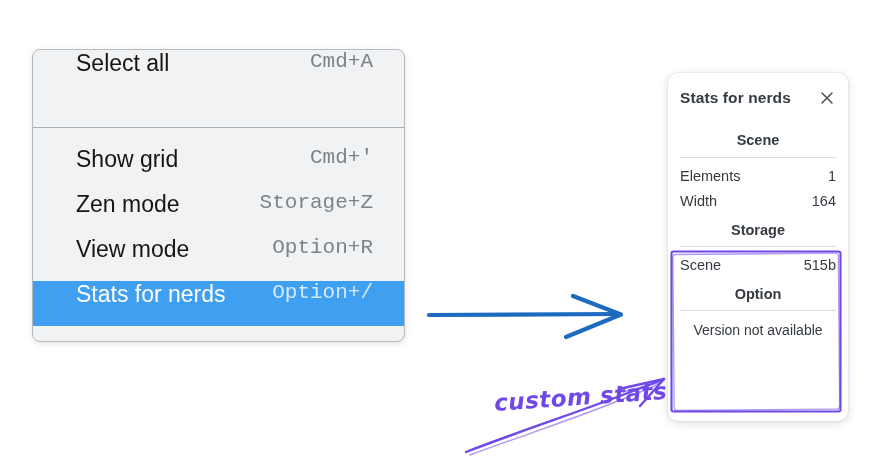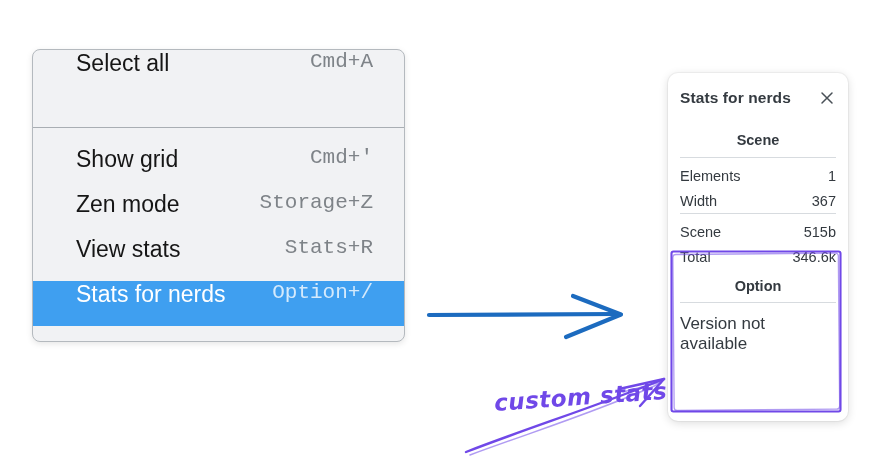--- a/index.html
+++ b/index.html
@@ -36,21 +36,21 @@
     padding:15px 12px 12px 12px;
   }
   .stats-title-row{display:flex;justify-content:space-between;align-items:center;height:20px;}
   .stats-title{font-size:15.5px;font-weight:700;letter-spacing:0.1px;}
   .close-btn{width:18px;height:18px;display:flex;align-items:center;justify-content:center;cursor:pointer;}
   .section-header{text-align:center;font-weight:700;font-size:14.5px;}
   .sh-scene{margin-top:24px;margin-bottom:9px;}
   .sh-mid{margin-top:9px;margin-bottom:8px;}
   .stat-hr{height:1px;background:#d7dbdf;margin:0 0 5px 0;}
   .stat-row{display:flex;justify-content:space-between;font-size:14.5px;padding:4.5px 0;}
-  .stat-note{font-size:17px;padding-top:6px;}
+  .stat-note{font-size:14px;padding-top:6px;text-align:center;}
 
   
   #overlay{position:absolute;left:0;top:0;width:873px;height:461px;pointer-events:none;}
 
   .annotation-text{
     position:absolute;left:494px;top:384px;width:170px;
     font-size:23px;font-style:italic;font-weight:600;letter-spacing:0.5px;
     color:#7048e8;transform:rotate(-4deg);
     font-family:"DejaVu Sans", cursive;
     white-space:nowrap;
@@ -70,22 +70,22 @@
     <div class="menu-group">
       <div class="menu-item">
         <span class="mi-label">Show grid</span>
         <span class="mi-shortcut">Cmd+'</span>
       </div>
       <div class="menu-item">
         <span class="mi-label">Zen mode</span>
         <span class="mi-shortcut">Storage+Z</span>
       </div>
       <div class="menu-item">
-        <span class="mi-label">View stats</span>
-        <span class="mi-shortcut">Stats+R</span>
+        <span class="mi-label">View mode</span>
+        <span class="mi-shortcut">Option+R</span>
       </div>
       <div class="menu-item selected">
         <span class="mi-label">Stats for nerds</span>
         <span class="mi-shortcut">Option+/</span>
       </div>
     </div>
   </div>
 
   <div class="stats-card">
     <div class="stats-title-row">
@@ -98,31 +98,28 @@
     </div>
 
     <div class="section-header sh-scene">Scene</div>
     <div class="stat-hr"></div>
     <div class="stat-row">
       <span>Elements</span>
       <span>1</span>
     </div>
     <div class="stat-row">
       <span>Width</span>
-      <span>367</span>
+      <span>164</span>
     </div>
 
+    <div class="section-header sh-mid">Storage</div>
     <div class="stat-hr"></div>
     <div class="stat-row">
       <span>Scene</span>
       <span>515b</span>
-    </div>
-    <div class="stat-row">
-      <span>Total</span>
-      <span>346.6k</span>
     </div>
 
     <div class="section-header sh-mid">Option</div>
     <div class="stat-hr"></div>
     <div class="stat-note">Version not available</div>
   </div>
 
   <svg id="overlay" viewBox="0 0 873 461">
 
     <g>

